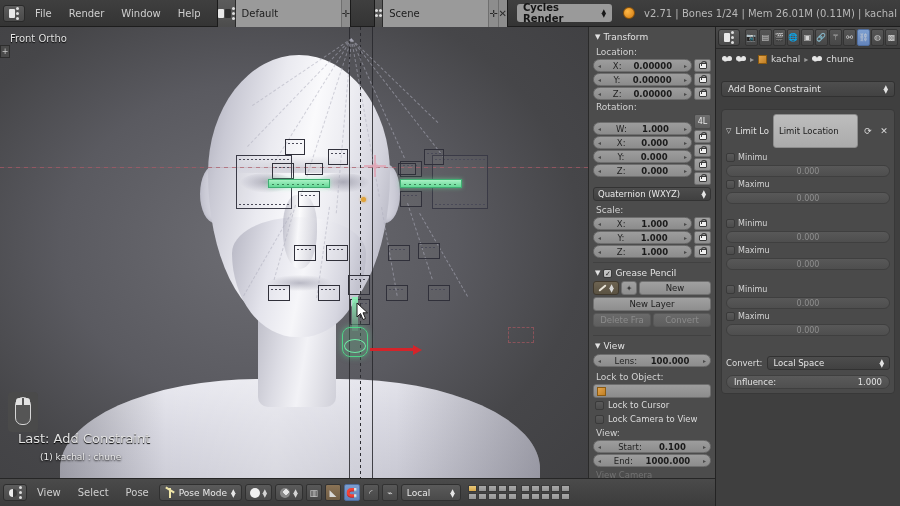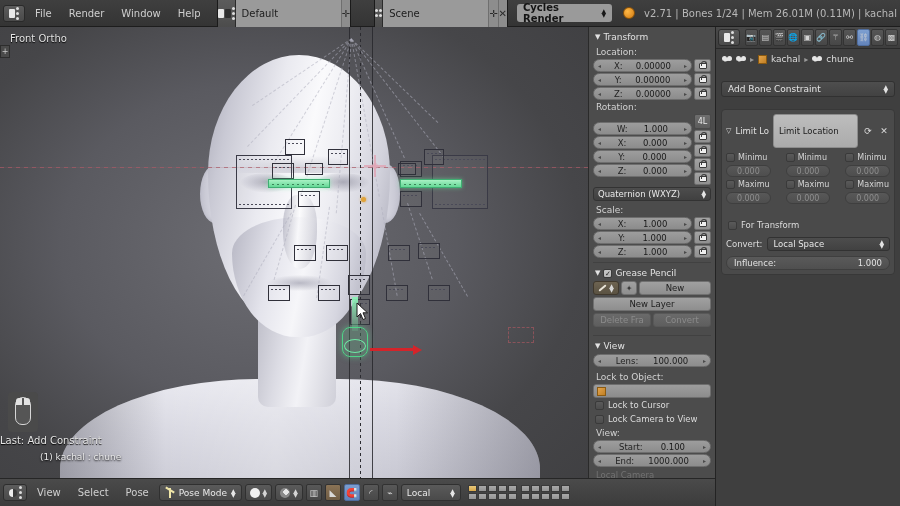--- a/index.html
+++ b/index.html
@@ -242,21 +242,21 @@
     position: absolute; left: 7px; top: 5px; width: 16px; height: 28px;
     border: 1.5px solid #d6d6d6; border-radius: 8px 8px 7px 7px;
     background: #555;
   }
   .mouse-hint .m-btn {
     position: absolute; left: 8px; top: 6px; width: 6px; height: 7px;
     background: #e2e2e2; border-radius: 3px 0 0 0;
   }
   .mouse-hint .m-btn.r { left: 16px; border-radius: 0 3px 0 0; }
   .last-op {
-    position: absolute; left: 0; bottom: 32px; font-size: 10px;
+    position: absolute; left: 18px; bottom: 32px; font-size: 13px;
     color: #e4e4e4; text-shadow: 0 1px 1px #000; z-index: 50; white-space: nowrap;
   }
   .obj-info {
     position: absolute; left: 40px; bottom: 16px; font-size: 9px;
     color: #e9e9e9; text-shadow: 0 1px 2px #000; z-index: 50; white-space: nowrap;
   }
 
   
   .npanel {
     position: absolute; left: 588px; top: 27px; width: 127px; height: 451px;
@@ -272,21 +272,21 @@
   .fieldrow { display: flex; gap: 2px; align-items: center; margin-bottom: 8px; }
   .fieldcol { flex: 1; display: flex; flex-direction: column; gap: 1px; }
   .nfield {
     height: 13px; border-radius: 7px;
     background: linear-gradient(#9d9d9d, #8c8c8c);
     border: 1px solid #6e6e6e;
     display: flex; align-items: center; justify-content: space-between;
     padding: 0 4px; font-size: 8.5px; color: #1a1a1a;
   }
   .nfield .nf-l { opacity: .95; }
-  .nfield .nf-v { font-weight: normal; }
+  .nfield .nf-v { font-weight: bold; }
   .nfield .arw { font-size: 6px; color: #4a4a4a; }
   .nfield-wrap { display: flex; align-items: center; gap: 2px; }
   .lockcol { display: flex; flex-direction: column; gap: 1px; width: 17px; }
   .lockbtn {
     width: 17px; height: 13px; border-radius: 2px;
     background: linear-gradient(#a3a3a3, #909090); border: 1px solid #6e6e6e;
     display: flex; align-items: center; justify-content: center;
   }
   .lockbtn .pad {
     width: 8px; height: 6px; border: 1.2px solid #3a3a3a; border-radius: 1px;
@@ -411,21 +411,21 @@
   .cons-name {
     flex: 1; height: 16px; border-radius: 3px;
     background: linear-gradient(#bdbdbd,#ababab); border: 1px solid #8c8c8c;
     display: flex; align-items: center; padding: 16px 5px;
     font-size: 8.5px; color: #1c1c1c;
   }
   .cons-ic {
     width: 12px; height: 12px; display: flex; align-items: center;
     justify-content: center; font-size: 9px; color: #d8d8d8;
   }
-  .minmax-grid { display: flex; gap: 15px; margin-bottom: 14px; }
+  .minmax-grid { display: flex; gap: 15px; margin-bottom: 20px; flex-direction: column; }
   .mm-col { flex: 1; display: flex; flex-direction: column; gap: 3px; }
   .mm-chk { display: flex; align-items: center; gap: 3px; font-size: 8px; color: #d5d5d5; }
   .mm-val {
     height: 12px; border-radius: 6px;
     background: linear-gradient(#585858,#4e4e4e); border: 1px solid #3f3f3f;
     display: flex; align-items: center; justify-content: center;
     font-size: 8px; color: #8e8e8e;
   }
   .cons-row { display: flex; align-items: center; gap: 5px; margin-top: 5px; }
   .cons-row .lbl { font-size: 8.5px; color: #dcdcdc; }
@@ -879,21 +879,21 @@
       <span class="nf-l">Start:</span>
       <span class="nf-v">0.100</span>
       <span class="arw">▸</span>
     </div>
     <div class="nfield">
       <span class="arw">◂</span>
       <span class="nf-l">End:</span>
       <span class="nf-v">1000.000</span>
       <span class="arw">▸</span>
     </div>
-    <div class="dim-text" style="margin-top:3px;">Local Camera</div>
+    <div class="dim-text" style="margin-top:3px;">View Camera</div>
   </div>
 
   <div class="propeditor">
     <div class="prop-header">
       <div class="prop-editor-sel">
         <div class="sq-ico"></div>
         <div class="dots">
             <i></i>
             <i></i>
             <i></i>
@@ -977,24 +977,20 @@
           </div>
           <div class="mm-val">0.000</div>
           <div class="mm-chk">
             <span class="chk"></span>
             <span>Maximu</span>
           </div>
           <div class="mm-val">0.000</div>
         </div>
       </div>
 
-      <div class="chk-row">
-        <span class="chk"></span>
-        <span>For Transform</span>
-      </div>
 
       <div class="cons-row">
         <span class="lbl">Convert:</span>
         <span class="convert-dd">
           <span>Local Space</span>
           <span class="tri-ud">▲<br>▼</span>
         </span>
       </div>
 
       <div class="influence">

